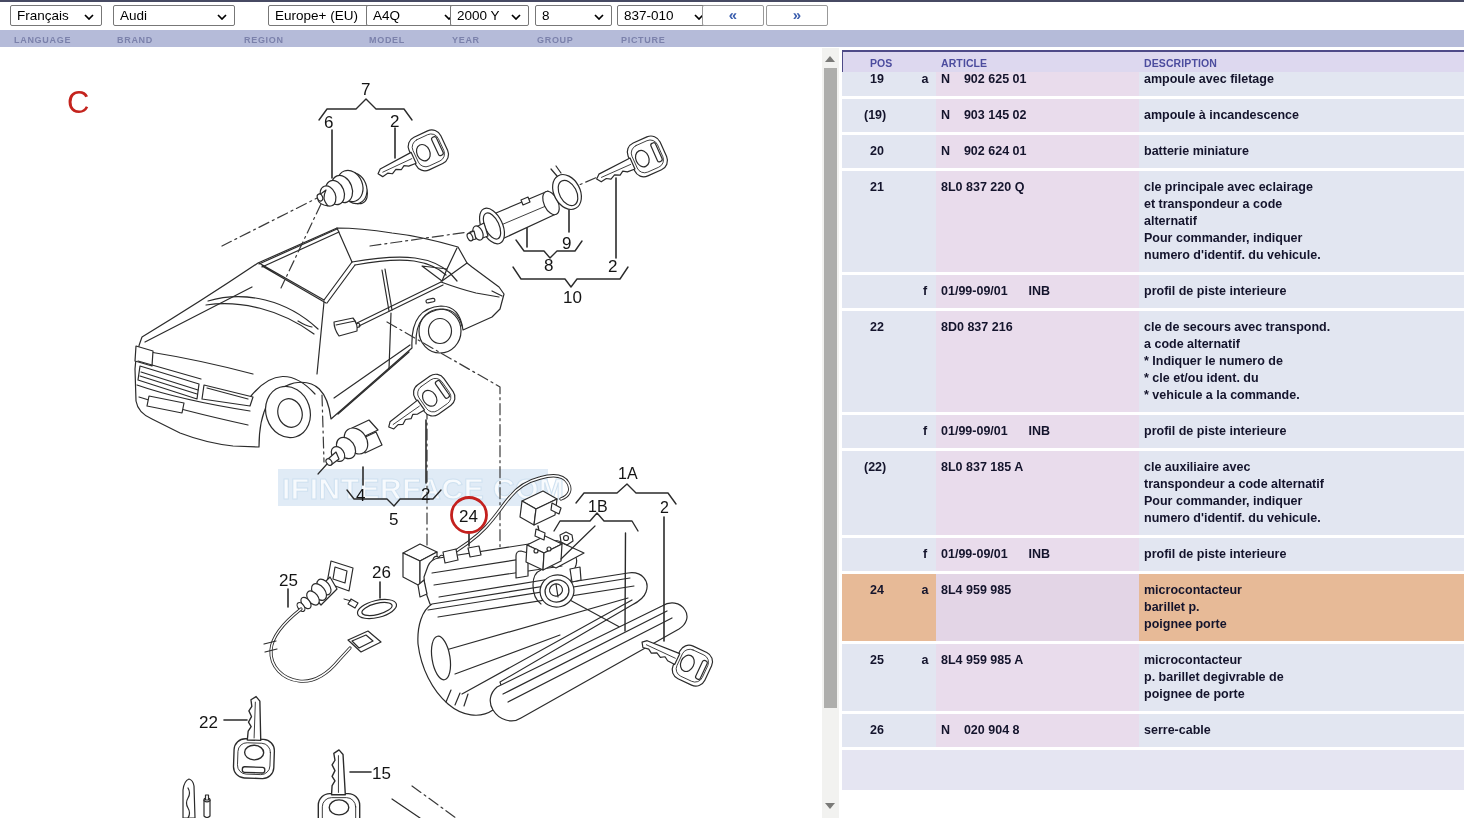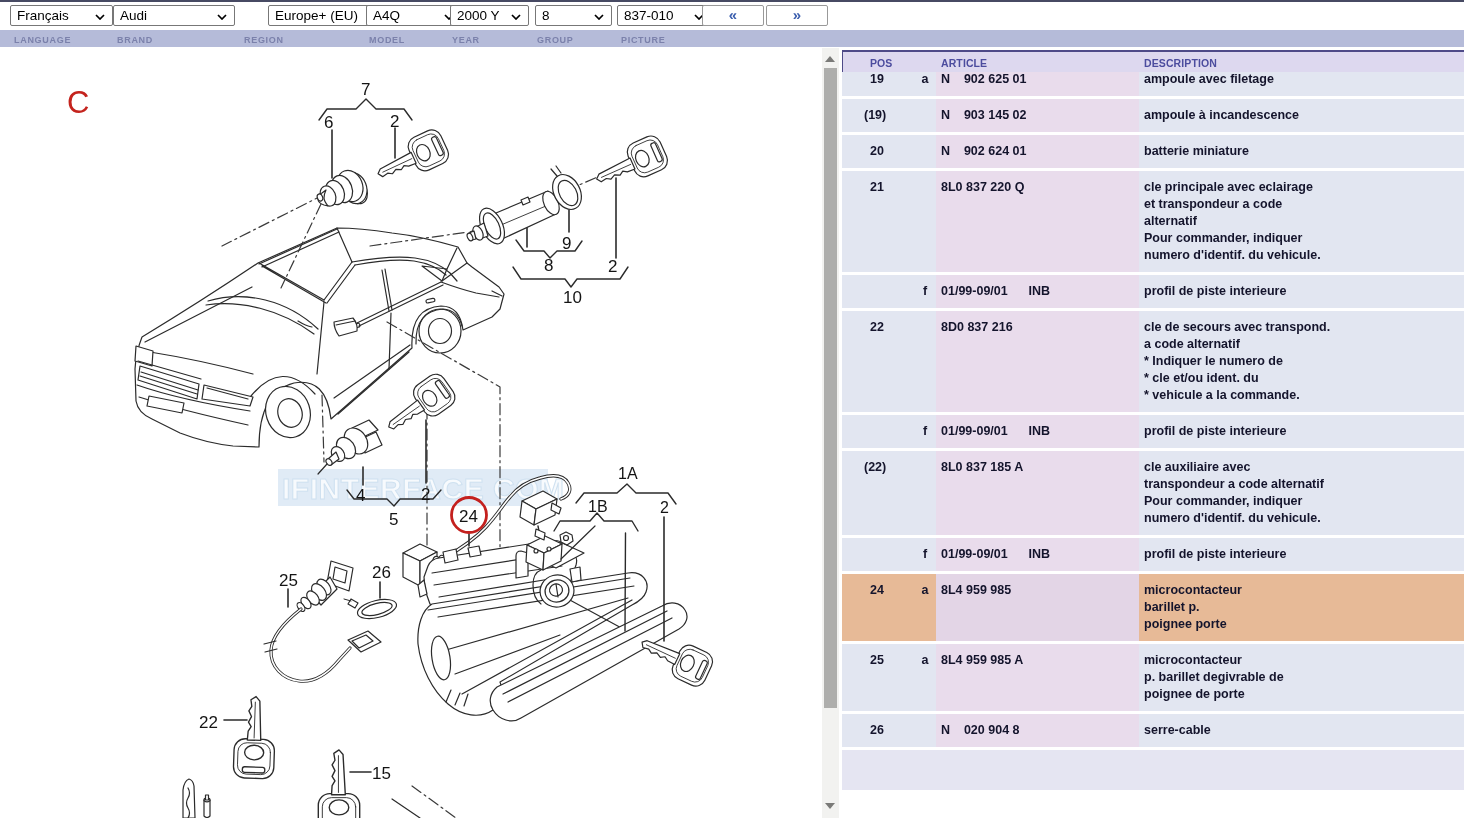--- a/index.html
+++ b/index.html
@@ -362,21 +362,21 @@
 <g font-size="16" fill="#141414">
 <text x="618" y="479">1A</text>
 <text x="588" y="512">1B</text>
 <text x="660" y="513">2</text>
 </g>
 </svg>
 
 </div>
 <div id="topline"></div>
 
-<div class="sel" style="left:10px;width:103px;">Français<svg width="10" height="6">
+<div class="sel" style="left:10px;width:92px;">Français<svg width="10" height="6">
       <path d="M1 1 L5 5 L9 1" stroke="#000" stroke-width="1.7" fill="none"></path>
     </svg></div>
 <div class="sel" style="left:113px;width:122px;">Audi<svg width="10" height="6">
       <path d="M1 1 L5 5 L9 1" stroke="#000" stroke-width="1.7" fill="none"></path>
     </svg></div>
 <div class="sel" style="left:232px;width:120px;margin-left:36px;">Europe+ (EU)<svg width="10" height="6">
       <path d="M1 1 L5 5 L9 1" stroke="#000" stroke-width="1.7" fill="none"></path>
     </svg></div>
 <div class="sel" style="left:366px;width:96px;">A4Q<svg width="10" height="6">
       <path d="M1 1 L5 5 L9 1" stroke="#000" stroke-width="1.7" fill="none"></path>

